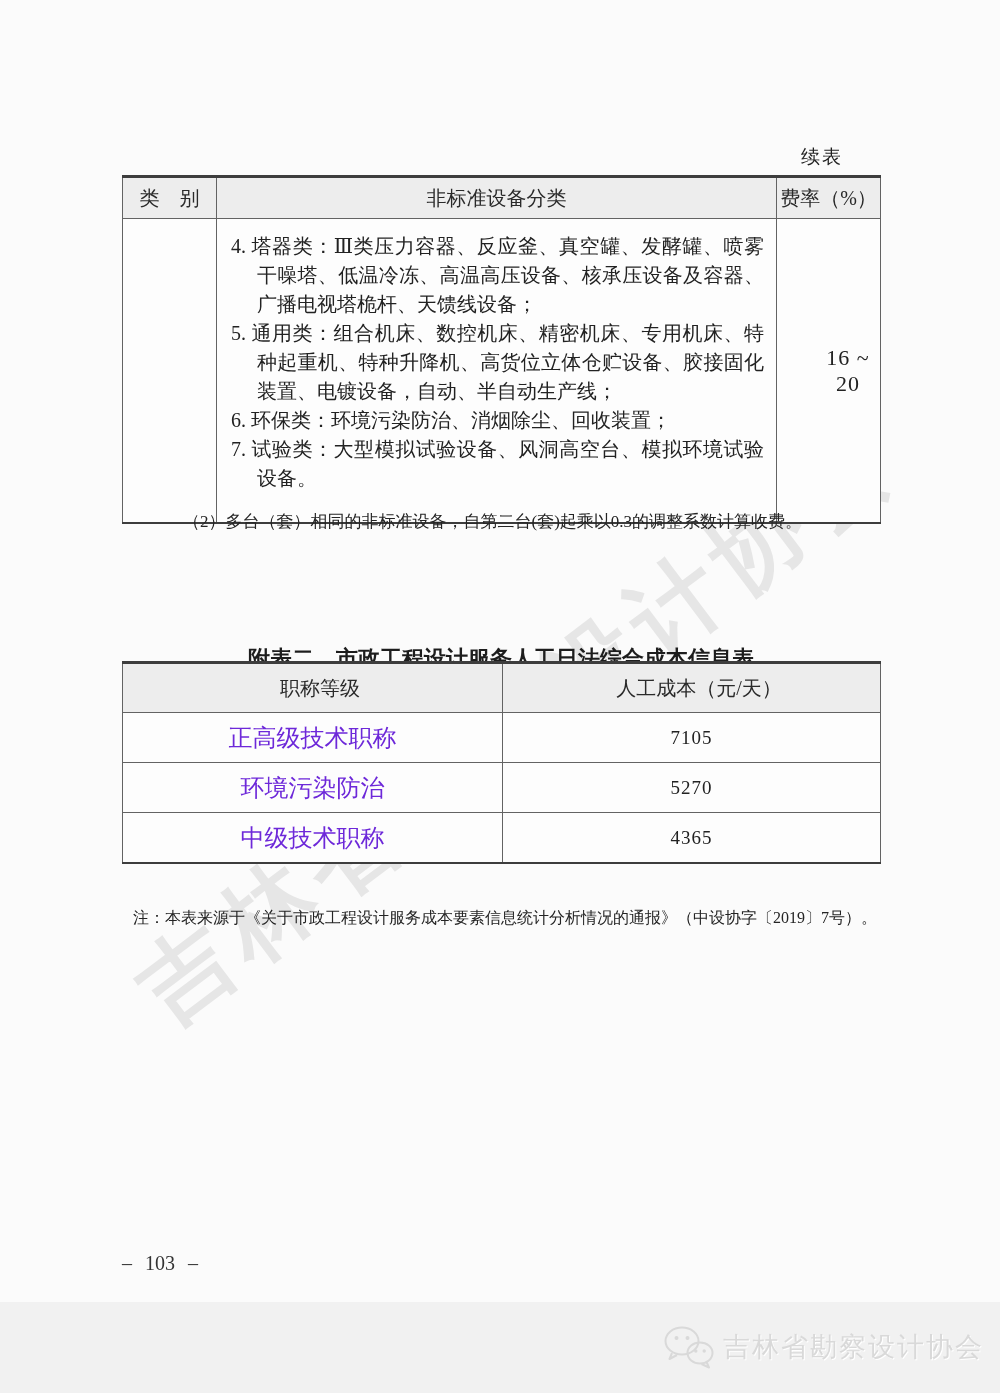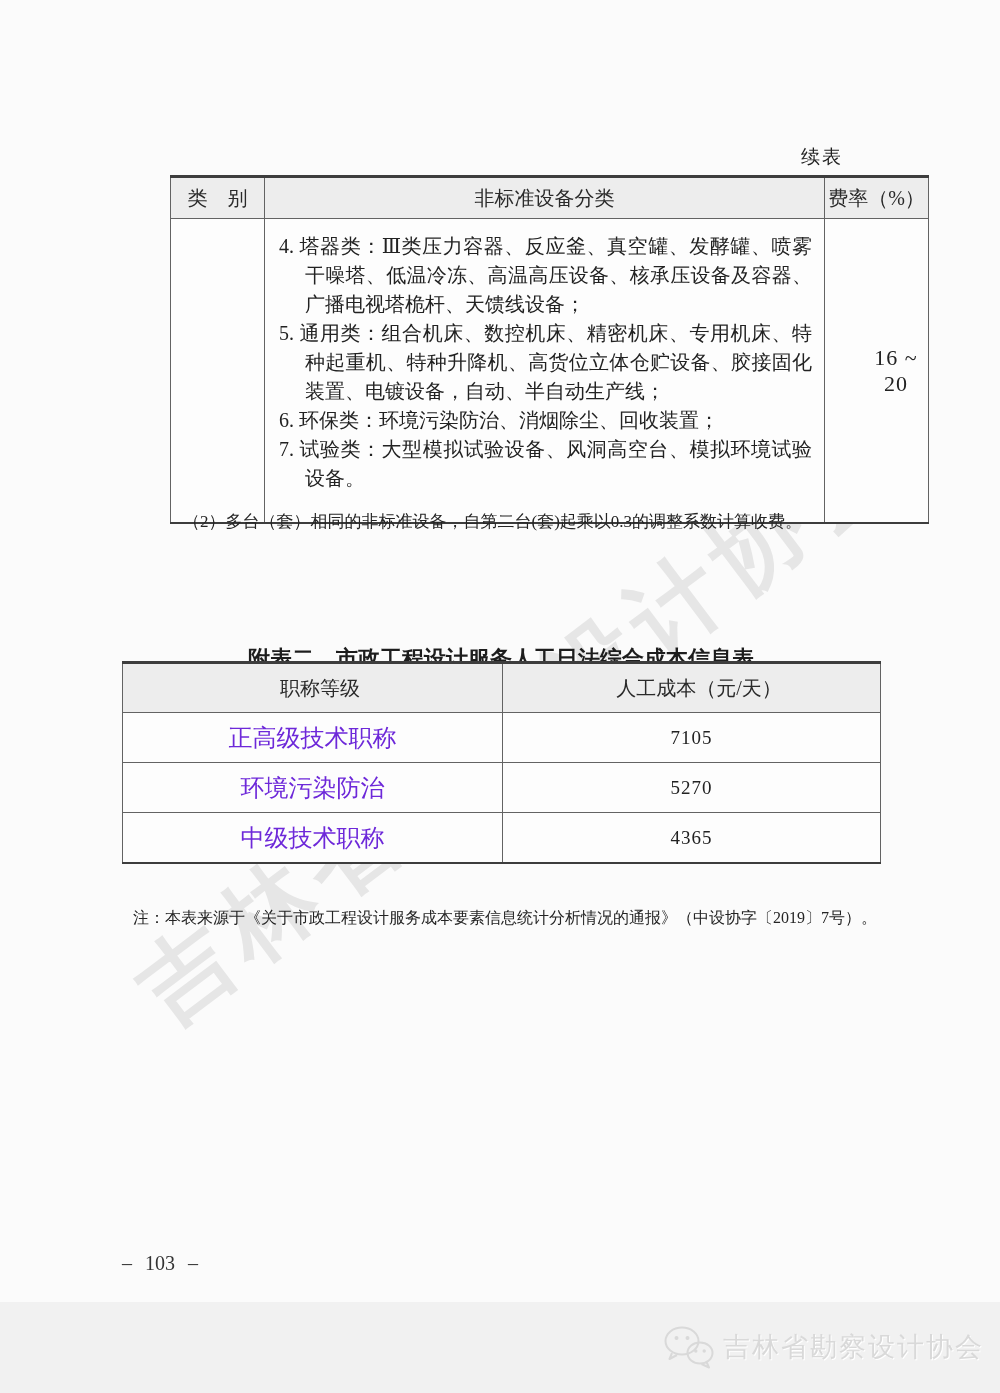--- a/index.html
+++ b/index.html
@@ -28,21 +28,21 @@
   }
   
   table{border-collapse:collapse;table-layout:fixed;background:#fdfdfd;}
   .tbl{position:absolute;left:122px;}
   .tbl, .tbl th, .tbl td{border:1px solid #636363;}
   .tbl{border-top:3px solid #3d3d3d;border-bottom:2px solid #3d3d3d;}
   .tbl th{
     background:#ededed;font-weight:normal;font-size:20px;
     text-align:center;color:#2a2a2a;
   }
-  #table1{top:175px;width:758px;margin-left:48px;}
+  #table1{top:175px;width:758px;}
   #table1 thead th{height:38px;}
   #table1 .body-row td{height:290px;vertical-align:top;}
   #table1 td.cls-cell{padding:13px 12px 0 14px;}
   .t1-item{
     font-size:20px;line-height:29px;color:#222;
     text-align:justify;text-justify:inter-ideograph;
     padding-left:26px;text-indent:-26px;
   }
   #table1 td.rate-cell{
     vertical-align:middle;text-align:center;font-size:22px;color:#222;

